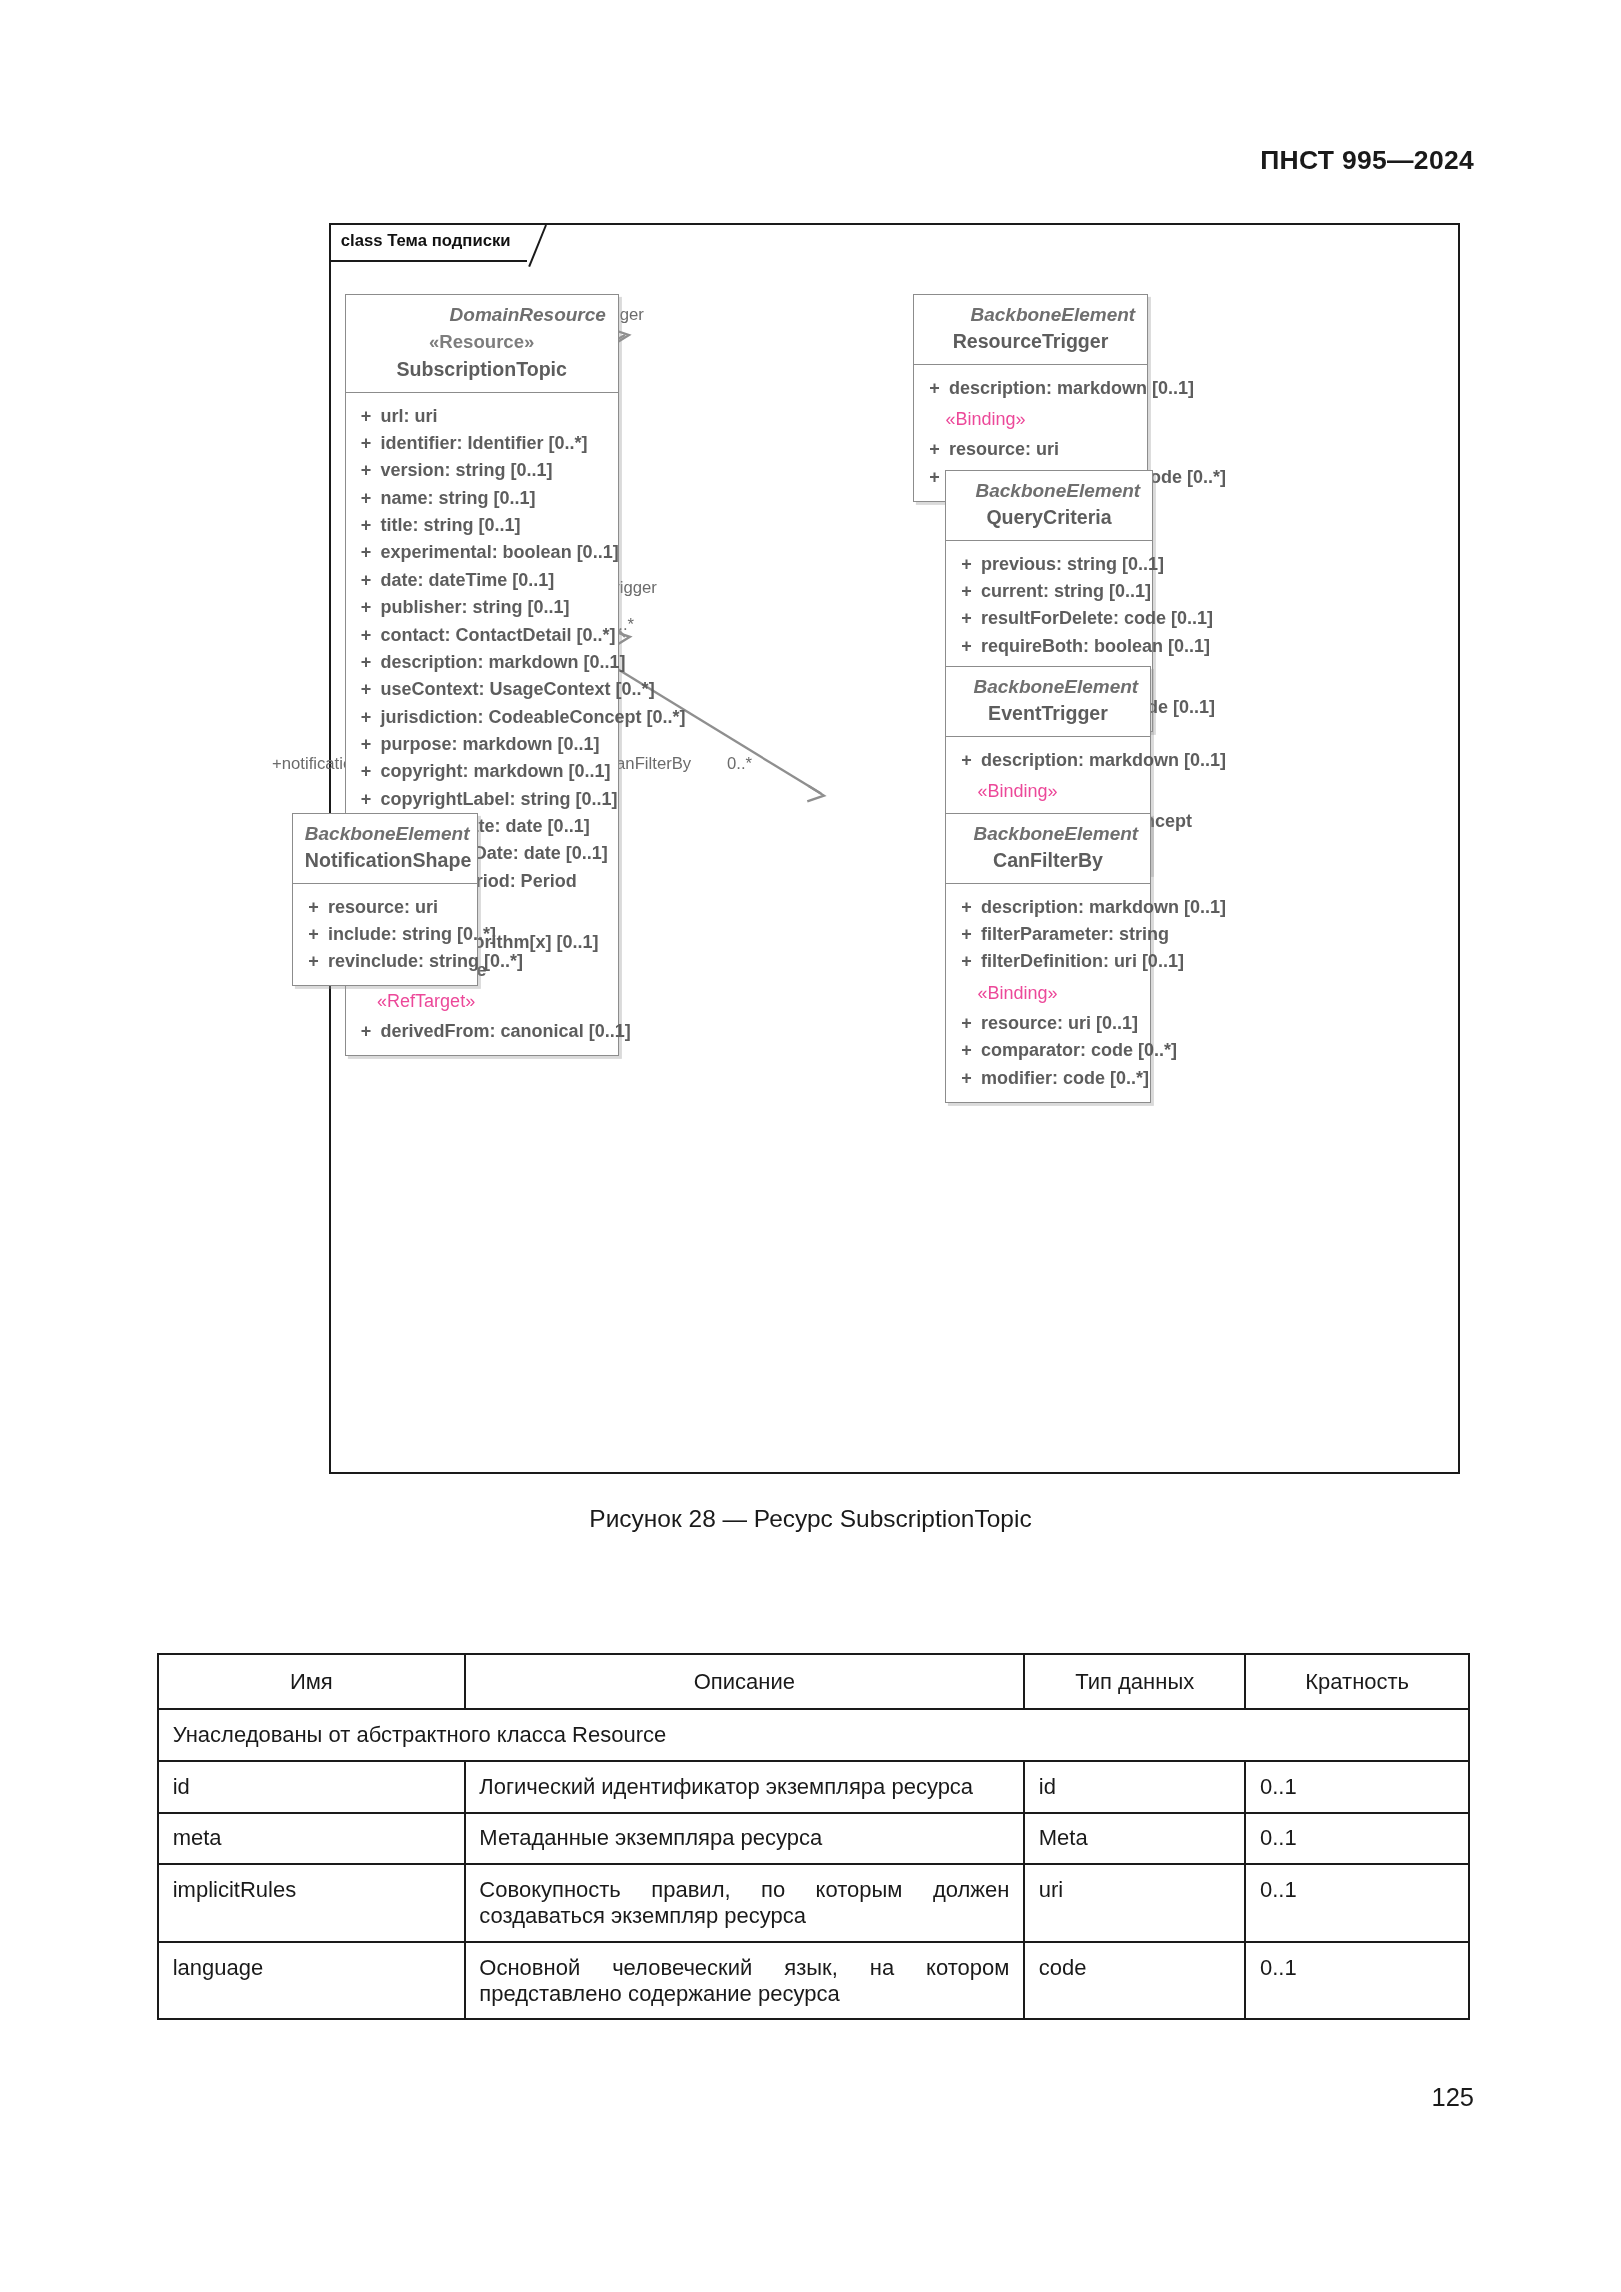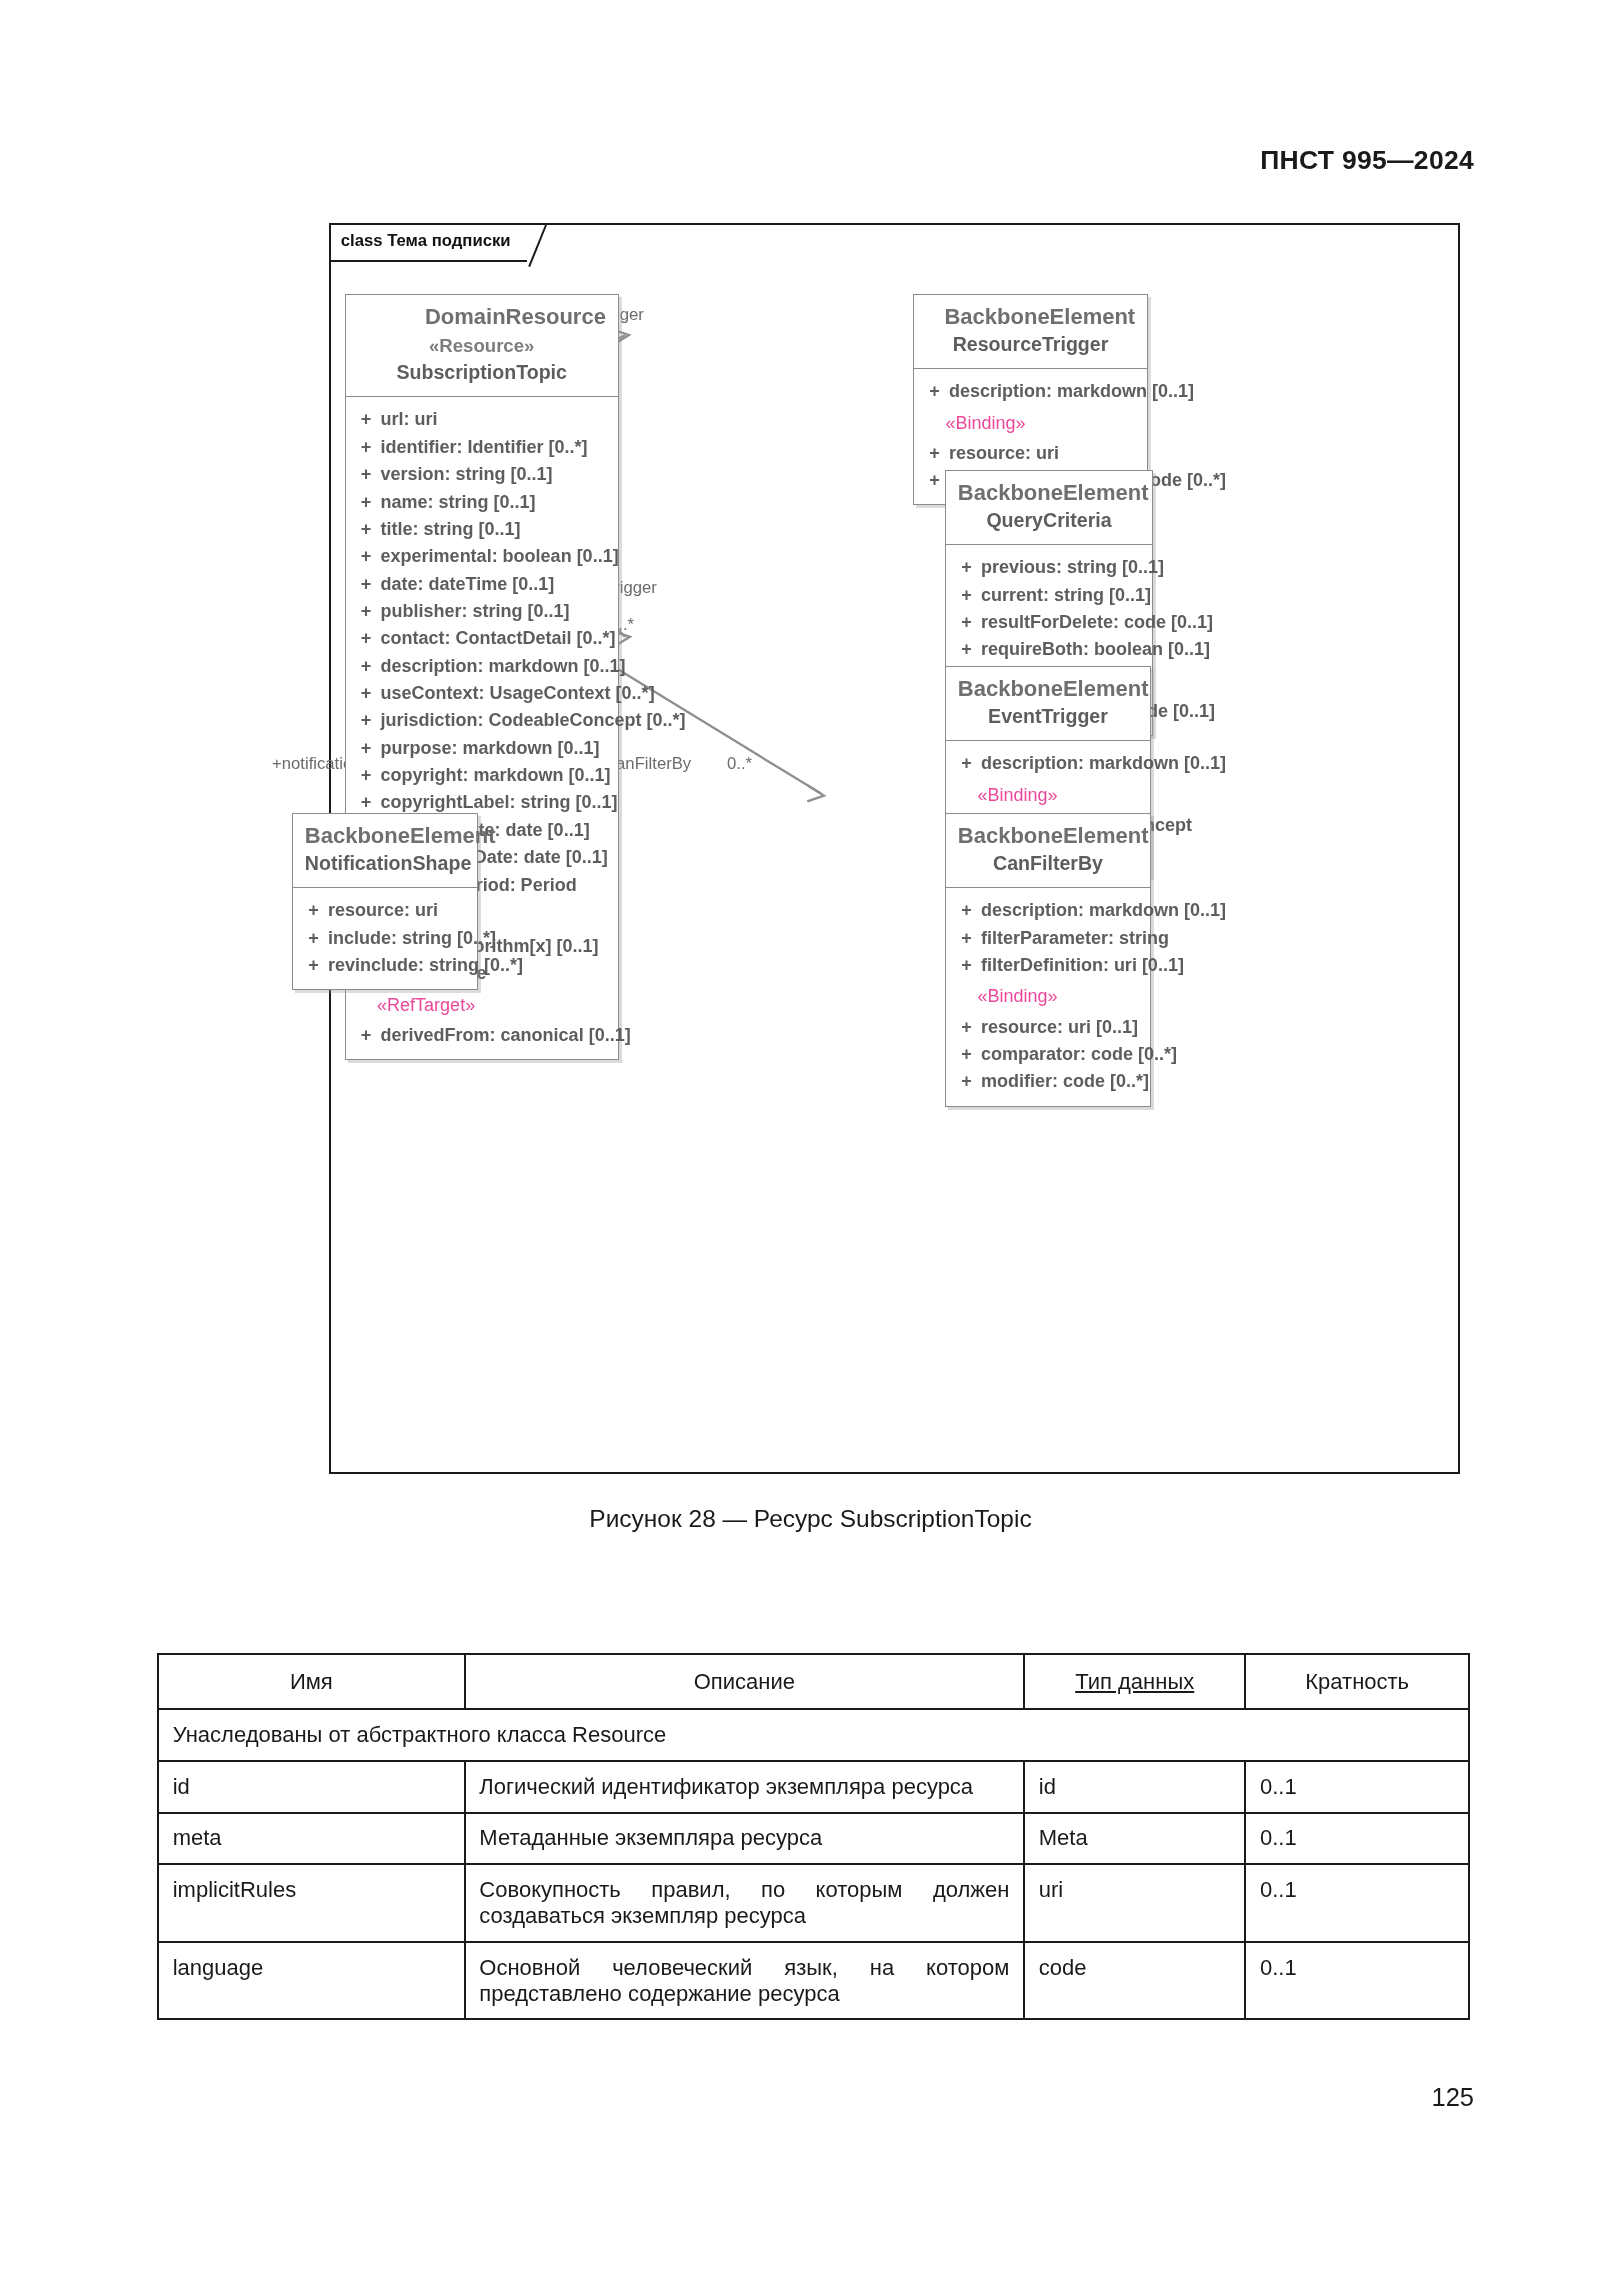--- a/index.html
+++ b/index.html
@@ -52,22 +52,23 @@
     border:1.5px solid #8c8c8c;
     box-shadow:2.9px 2.9px 0 rgba(150,150,150,0.35);
     box-sizing:border-box;
   }
   .uml-head {
     padding:7.8px 11.8px 9.8px 11.8px;
     border-bottom:1.5px solid #8c8c8c;
   }
   .uml-parent {
     text-align:right;
+    font-style:italic;
     font-weight:bold;
-    font-size:22px;
+    font-size:19px;
     color:#6f6f6f;
     line-height:1.25;
   }
   .uml-stereo {
     text-align:center;
     font-size:18.6px;
     color:#7d7d7d;
     line-height:1.3;
     margin-top:3.9px;
     font-weight:bold;
@@ -137,21 +138,21 @@
   table.data th, table.data td {
     border:2px solid #1a1a1a;
     padding:11.8px 13.7px;
     vertical-align:top;
     font-weight:normal;
   }
   table.data th { text-align:center; padding:13.7px 7.8px; }
   table.data td.desc { text-align:justify; }
   .c-name { width:304px; }
   .c-desc { width:578px; }
-  .c-type { width:216px;text-decoration:underline; }
+  .c-type { width:216px; }
   .c-card { width:216px; }
   td.group { text-align:left; }
 
   .page-num {
     position:absolute; right:147px; top:2083px;
     font-size:25.5px; color:#1a1a1a;margin-left:37px;
   }
 </style>
 </head>
 <body>

